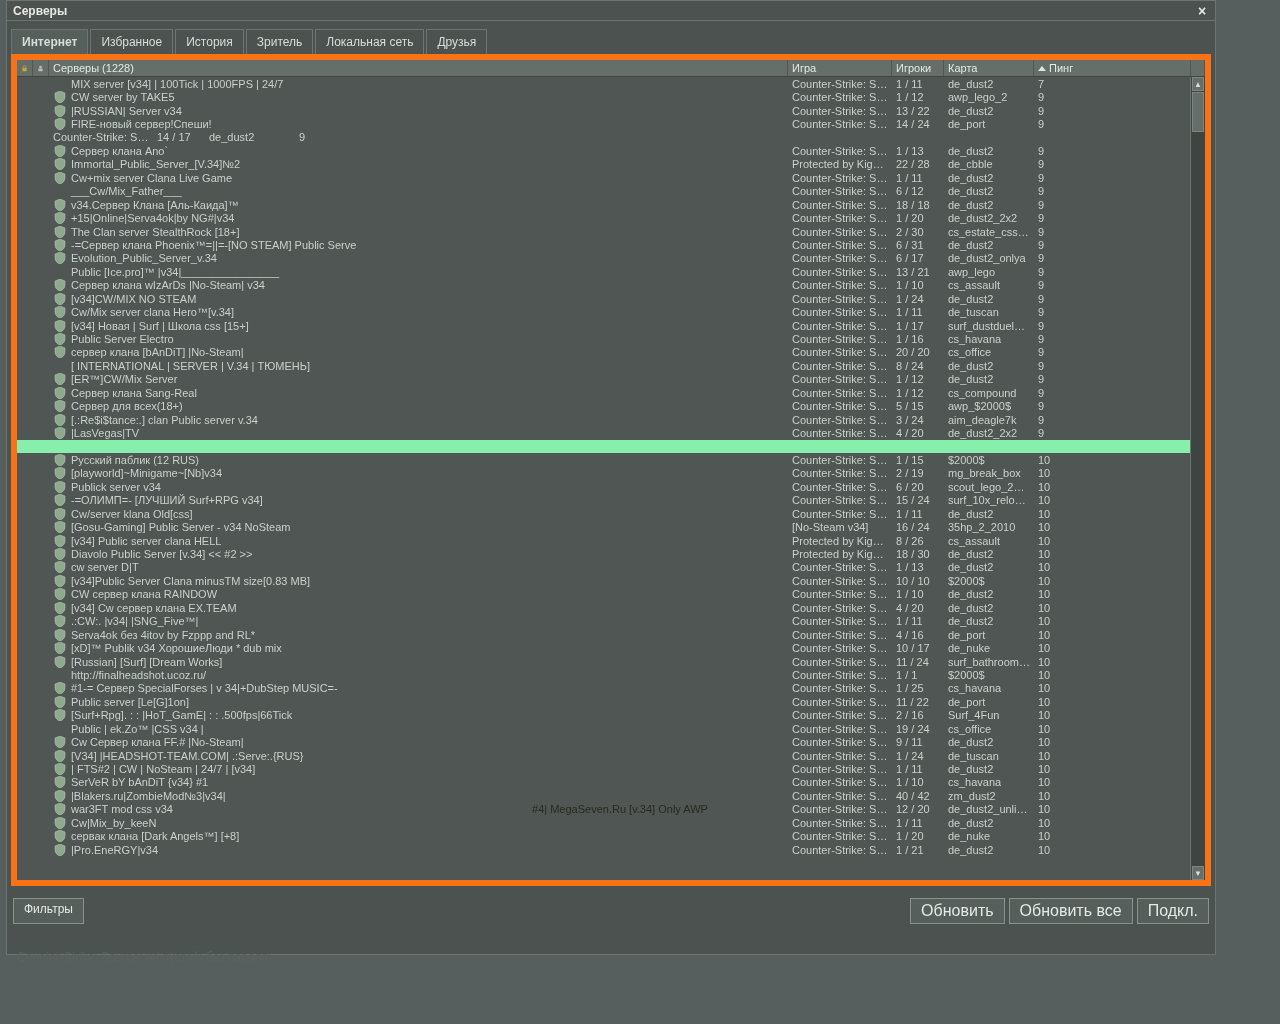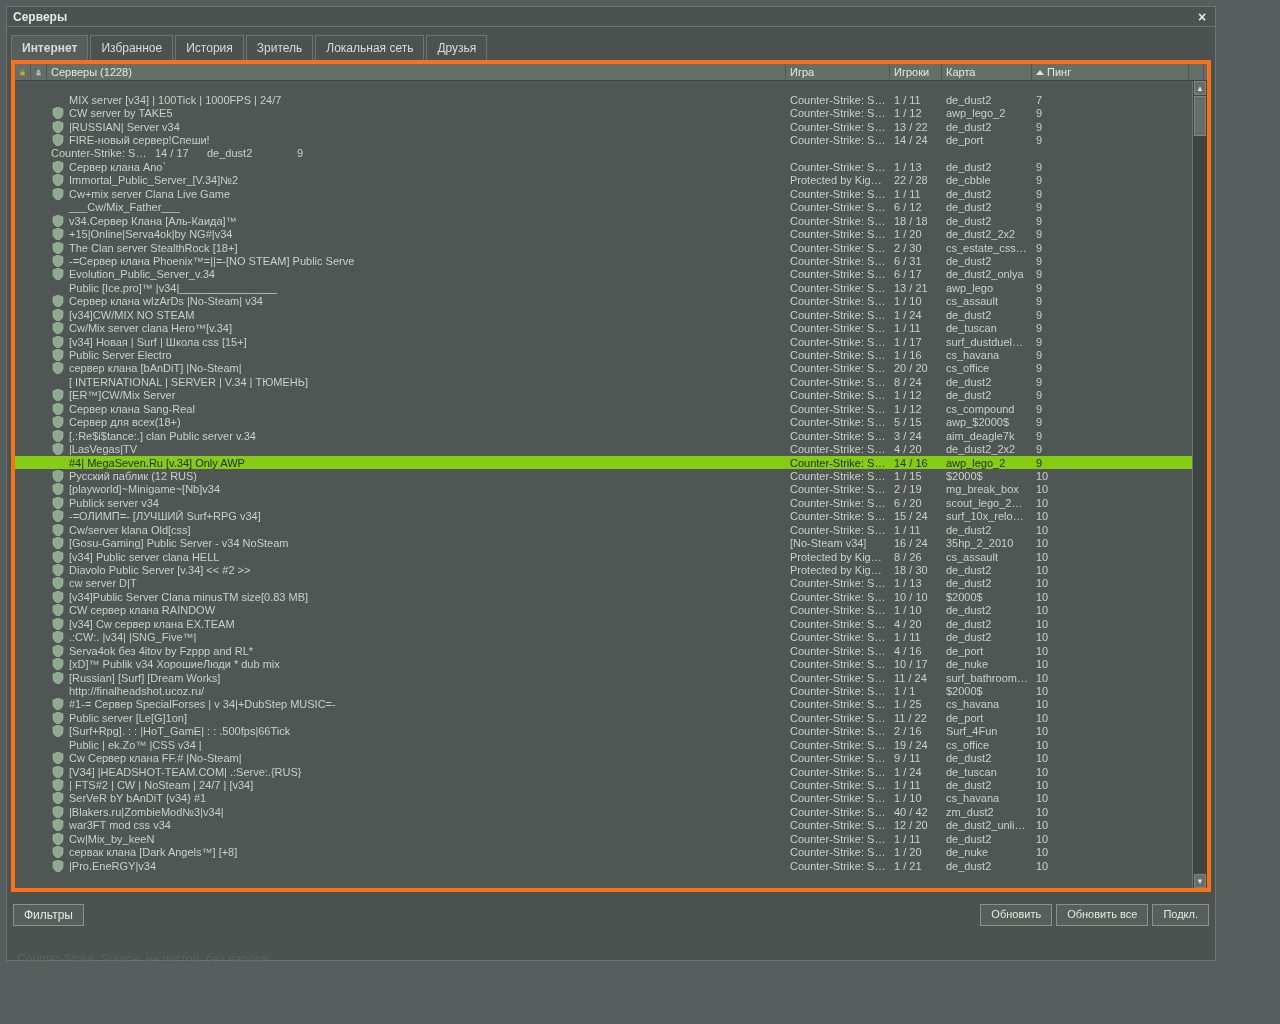--- a/index.html
+++ b/index.html
@@ -1,51 +1,51 @@
 <!DOCTYPE html>
 <html><head>
 <meta charset="utf-8">
 <style>
   * { margin:0; padding:0; box-sizing:border-box; font-family:Tahoma, Arial, sans-serif; }
   body { background:#575f5e; width:1280px; height:1024px; overflow:hidden; color:#c9d1cb; font-size:11px; }
-  .window { position:absolute; left:6px; top:6px; width:1210px; height:955px; background:#4b5250; border:1px solid #6c756f; display:flex; flex-direction:column; }
+  .window { position:absolute; left:6px; top:0; width:1210px; height:955px; background:#4b5250; border:1px solid #6c756f; display:flex; flex-direction:column; }
   .titlebar { height:20px; display:flex; align-items:center; padding:0 6px; color:#e6e8e4; font-weight:bold; border-bottom:1px solid #6c756f; font-size:12px; }
   .titlebar-title { flex:1; }
   .close-x { width:14px; height:14px; color:#e6e8e4; font-size:14px; cursor:pointer; text-align:center; line-height:14px; }
   .tabs { display:flex; padding:8px 4px 0 4px; gap:2px; }
   .tab { padding:5px 10px; background:#4b5250; border:1px solid #6c756f; border-bottom:none; color:#d7ddd6; cursor:pointer; font-size:12px; }
   .tab.active { background:#575f5d; font-weight:bold; }
-  .panel { flex:1; margin:0 4px 4px 4px; border:4px solid #f97316; background:#4f5654; display:flex; flex-direction:column; position:relative; min-height:0;gap:12px; }
+  .panel { flex:1; margin:0 4px 4px 4px; border:6px solid #f97316; background:#4f5654; display:flex; flex-direction:column; position:relative; min-height:0; }
   .header-row { display:flex; background:#656e68; border-bottom:1px solid #444; height:17px; align-items:center; font-size:11px; color:#e4e9e3; }
   .header-row .hcell { border-right:1px solid #555; height:100%; display:flex; align-items:center; padding:0 4px; cursor:pointer; }
   .c-lock   { width:16px; justify-content:center; }
   .c-bot    { width:16px; justify-content:center; }
   .c-srv    { flex:0 0 739px; }
   .c-game   { flex:0 0 104px; }
   .c-ply    { flex:0 0 52px; }
   .c-map    { flex:0 0 90px; }
   .c-ping   { flex:0 0 157px; }
   .c-scroll { width:15px; }
   .list { flex:1; overflow:hidden; position:relative; }
   .row { display:flex; height:13.44px; align-items:center; font-size:11px; white-space:nowrap; }
   .row .cell { overflow:hidden; text-overflow:ellipsis; padding:0 4px; }
   .row .c-srv { display:flex; align-items:center; gap:4px; }
-  .row.selected { background:#84cc16; color:#2a2a1d; }
+  .row.selected { background:#86efac; color:#2a2a1d;flex-direction:column; }
   .vac { width:14px; height:12px; display:inline-flex; align-items:center; justify-content:center; }
   .vac svg { width:12px; height:12px; }
   .scrollbar { position:absolute; right:0; top:17px; bottom:0; width:15px; background:#3e4442; border-left:1px solid #6c756f; }
   .scroll-thumb { position:absolute; left:1px; right:1px; top:0; height:40px; background:#656e68; border:1px solid #7d877f; }
   .scroll-arrow { position:absolute; left:1px; right:1px; height:14px; background:#656e68; border:1px solid #7d877f; display:flex; align-items:center; justify-content:center; font-size:8px; color:#ddd; cursor:pointer; }
   .scroll-arrow.up { top:0; }
   .scroll-arrow.down { bottom:0; }
   .footer { height:64px; padding:8px 6px 2px 6px; display:flex; flex-direction:column; gap:24px; }
   .footer-row1 { display:flex; }
   .filters-btn { padding:3px 10px; border:1px solid #8a938b; background:#575f5c; color:#e4e9e3; cursor:pointer; font-size:12px; }
   .footer-spacer { flex:1; }
-  .btn { padding:3px 10px; border:1px solid #8a938b; background:#575f5c; color:#e4e9e3; cursor:pointer; margin-left:4px; font-size:11px; }
+  .btn { padding:3px 10px; border:1px solid #8a938b; background:#575f5c; color:#e4e9e3; cursor:pointer; margin-left:4px; font-size:16px; }
   .status-line { color:#5a635e; font-size:12px; padding:2px 4px; }
   .sort-ind { width:0;height:0;border-left:4px solid transparent;border-right:4px solid transparent;border-bottom:5px solid #dfe5de;display:inline-block; }
 </style>
 </head>
 <body>
 
 <div class="window">
   <div class="titlebar">
     <span class="titlebar-title">Серверы</span>
     <span class="close-x">×</span>

